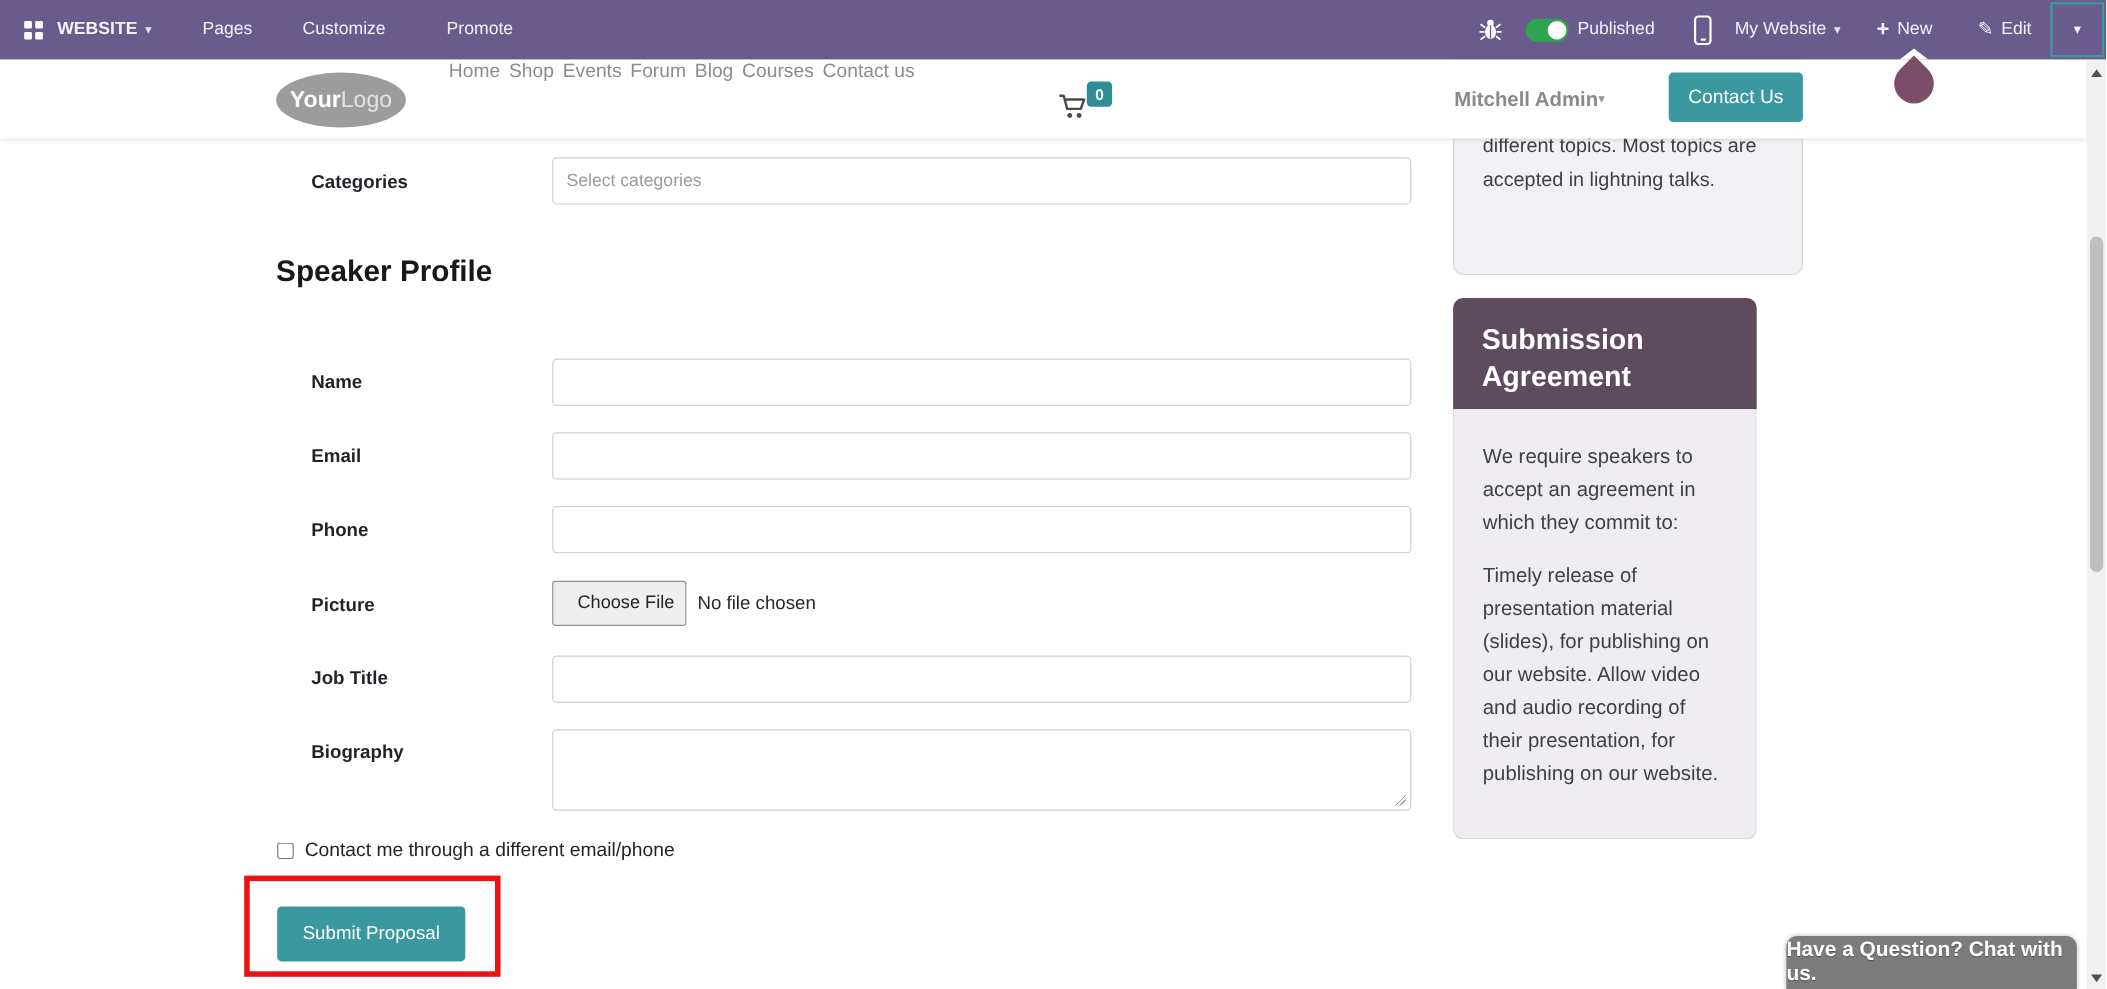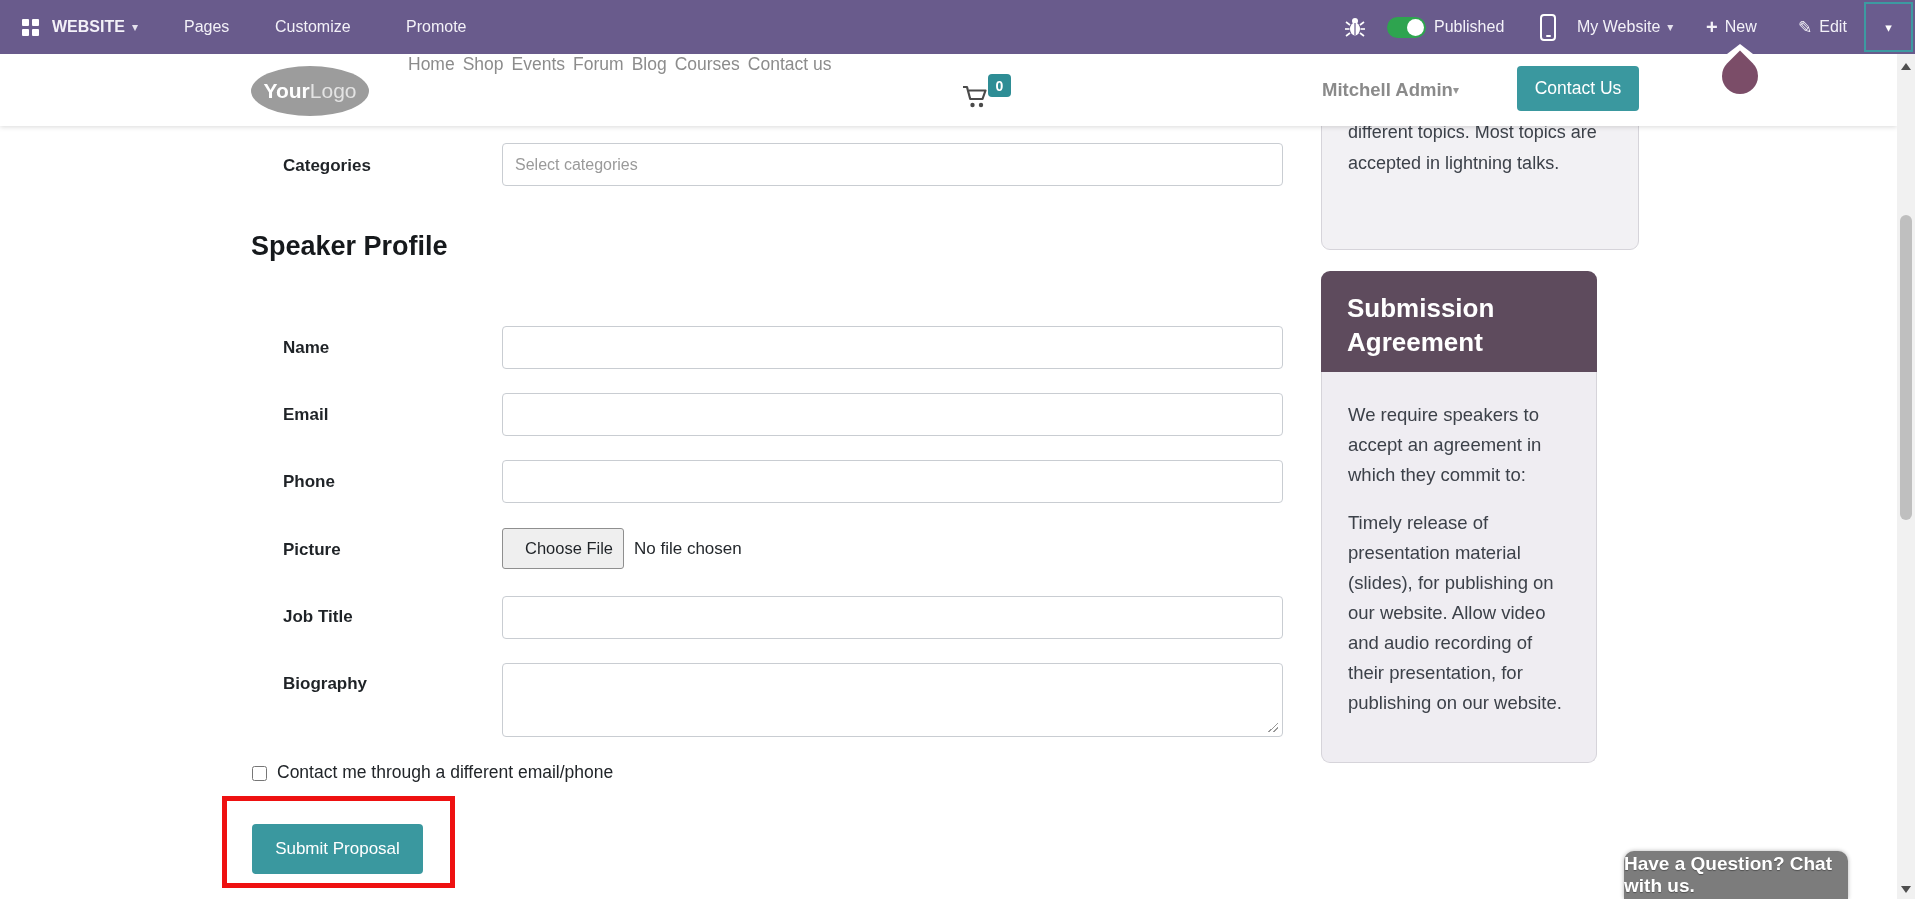--- a/index.html
+++ b/index.html
@@ -104,21 +104,21 @@
   #scroll-up { position:absolute; left:4px; top:9px; width:0; height:0;
     border-left:5px solid transparent; border-right:5px solid transparent;
     border-bottom:7px solid #4f4f4f; cursor:pointer; }
   #scroll-thumb { position:absolute; left:3px; top:161px; width:12px; height:305px;
     background:#bfbfbf; border-radius:6px; cursor:pointer; }
   #scroll-down { position:absolute; left:4px; bottom:6px; width:0; height:0;
     border-left:5px solid transparent; border-right:5px solid transparent;
     border-top:7px solid #4f4f4f; cursor:pointer; }
 
   
-  #chat-widget { position:absolute; left:1624px; top:851px; width:224px; height:48px;
+  #chat-widget { position:absolute; left:1624px; top:851px; width:264px; height:48px;
     background:#7c7c7c; border-radius:10px 10px 0 0; z-index:36; display:flex;
     align-items:center; justify-content:center; cursor:pointer;
     box-shadow:0 0 4px rgba(0,0,0,.3); }
   #chat-widget span { color:#fff; font-size:19px; font-weight:bold;
     text-shadow:0 1px 1px rgba(0,0,0,.35); }
 </style>
 </head>
 <body>
 
 <div id="root">

